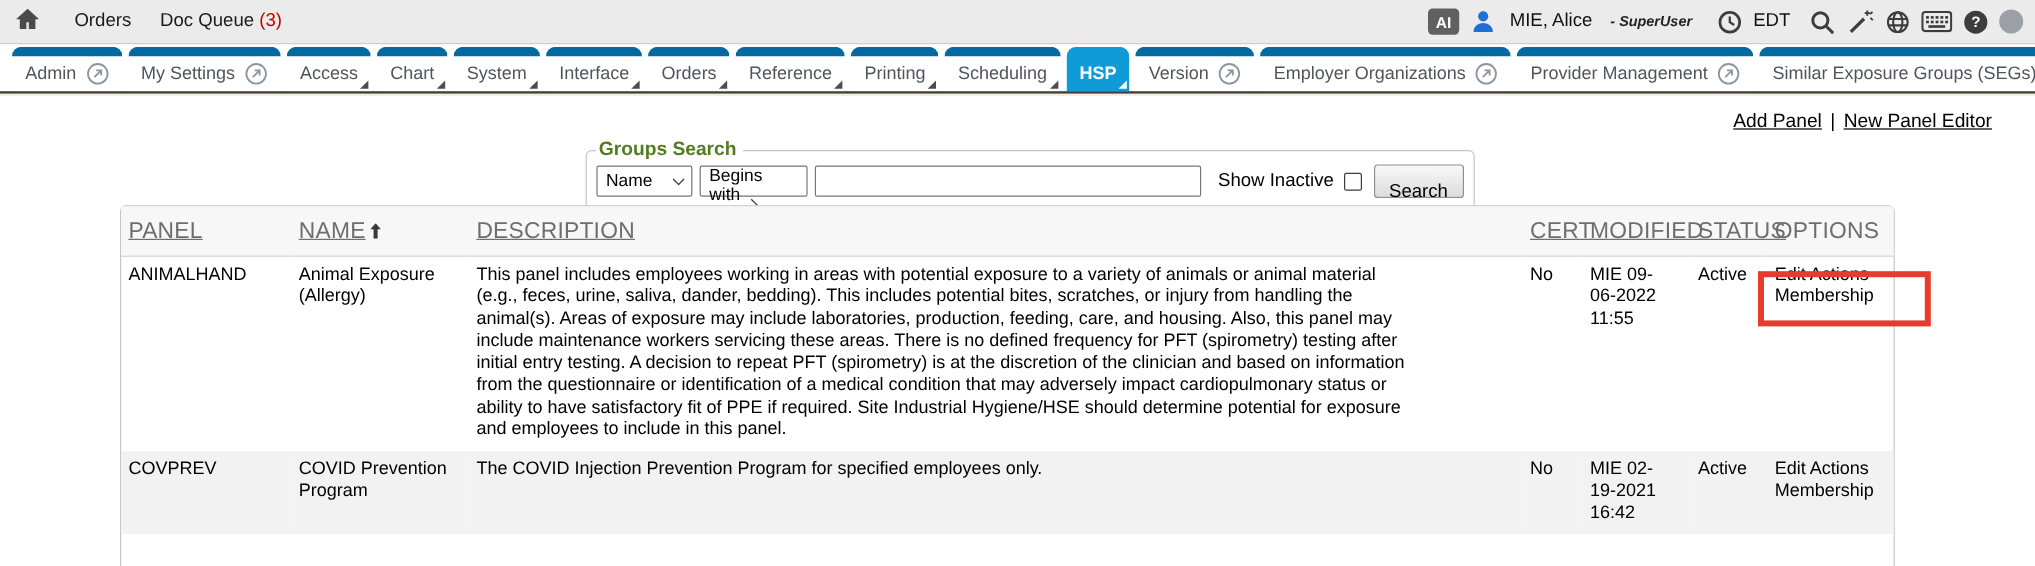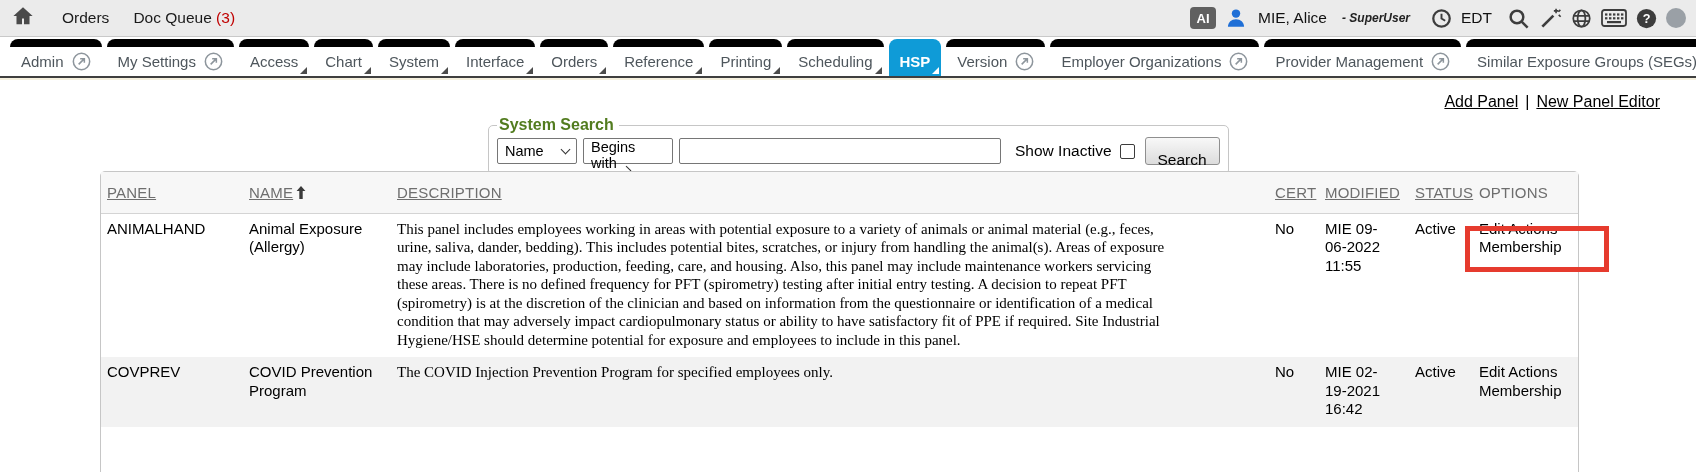--- a/index.html
+++ b/index.html
@@ -20,21 +20,21 @@
   .user-name { font-size:15.5px; color:#111; margin-left:2px; }
   .user-role { font-size:12px; color:#222; font-style:italic; margin:0 12px 0 6px;font-weight:bold; }
   .tz-label { font-size:15.5px; color:#111; margin-right:6px; }
   .tb-icon { display:flex; align-items:center; cursor:pointer; }
   .avatar-circle { width:20px; height:20px; border-radius:50%; background:#9aa0a6; }
 
   
   .tabbar { height:41px; background:#fff; border-bottom:2px solid #3f3f3f;
     display:flex; align-items:flex-end; padding-left:10px; overflow:hidden; white-space:nowrap; }
   .tab { position:relative; flex:0 0 auto; display:inline-flex; align-items:center; gap:8px;
-    height:37px; border-top:8px solid #000000; border-radius:8px 8px 0 0; background:#fff;
+    height:37px; border-top:8px solid #0369a1; border-radius:8px 8px 0 0; background:#fff;
     padding:0 11px; margin-right:5px; font-size:15px; color:#4e565c; cursor:pointer; }
   .tab.active { background:#0f9bd7; border-top-color:#0f9bd7; color:#fff; font-weight:bold; }
   .corner { position:absolute; right:2px; bottom:2px; width:0; height:0;
     border-left:7px solid transparent; border-bottom:7px solid #4c4c4c; }
   .tab.active .corner { border-bottom-color:#fff; }
   .ext-icon { display:flex; align-items:center; }
 
   
   .content { position:absolute; top:80px; left:0; right:0; bottom:0; background:#ffffff; }
   .top-links { position:absolute; top:13px; right:36px; font-size:16px; color:#000; }
@@ -66,27 +66,27 @@
   .panels-legend { display:flex; align-items:baseline; gap:9px; margin-left:2px;
     padding:0 8px 0 2px; background:#f5f0de; }
   .hide-link { font-size:15px; font-weight:bold; color:#527c1f; text-decoration:underline; cursor:pointer; }
   .panels-title { font-size:19px; font-weight:bold; color:#527c1f; }
 
   .ptable { display:table; width:100%; table-layout:fixed; font-size:15px; color:#000; }
   .prow { display:table-row; }
   .pcell { display:table-cell; vertical-align:top; padding:6px 4px 8px 6px; line-height:18.5px; }
   .prow.alt .pcell { background:#f2f2f2; }
   .hrow .pcell { padding:12px 4px 9px 6px; border-bottom:1px solid #d4d4d4;
-    font-size:15px; color:#6e6e6e; background:#f7f7f7; letter-spacing:.2px; }
+    font-size:19px; color:#6e6e6e; background:#f7f7f7; letter-spacing:.2px; }
   .hlink { text-decoration:underline; cursor:pointer; }
   .hplain { text-decoration:none; }
   .sort-icon { display:inline-block; vertical-align:-1px; margin-left:3px; }
   .w-panel{width:142px} .w-name{width:148px} .w-desc{width:878px} .w-cert{width:50px}
   .w-mod{width:90px} .w-status{width:64px} .w-opt{width:105px}
-  .desc-text { max-width:778px;font-family:Liberation Serif, serif; }
+  .desc-text { max-width:778px; }
   .mod-text { width:58px; }
   .opt-link { cursor:pointer; }
   .membership-wrap { position:relative; }
   .red-box { position:absolute; left:-14px; top:-12px; width:144px; height:46px;
     border:5px solid #e63b2e; pointer-events:none; z-index:4; }
 </style>
 </head>
 <body>
 
 <div class="topbar">
@@ -253,21 +253,21 @@
 
 </div>
 
 <div class="content">
 
   <div class="top-links">
     <a>Add Panel</a><span class="link-sep">|</span><a>New Panel Editor</a>
   </div>
 
   <fieldset class="search-fs">
-    <legend class="search-legend">System Search</legend>
+    <legend class="search-legend">Groups Search</legend>
     <div class="search-controls">
       <div class="fake-select sel-field">
         <span>Name</span>
         <span class="chev"></span>
       </div>
       <div class="fake-select sel-op">
         <span>Begins with</span>
         <span class="chev"></span>
       </div>
       <input class="search-input" type="text" value="" style="">

